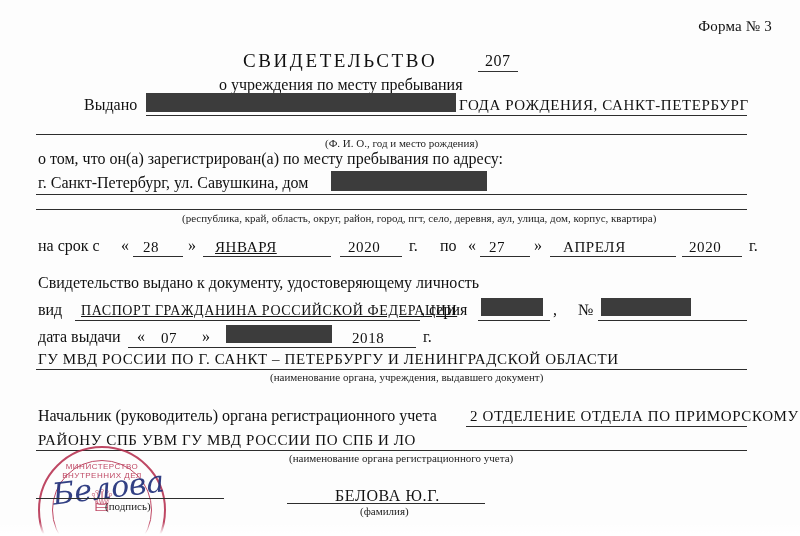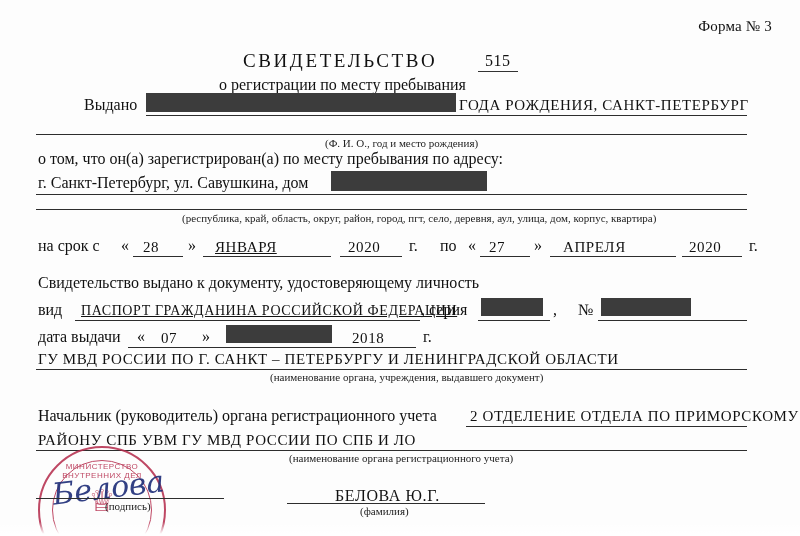--- a/index.html
+++ b/index.html
@@ -157,23 +157,23 @@
 </style>
 </head>
 <body>
 
 <div class="page">
 
   <div class="form-no">Форма № 3</div>
 
   <div class="title">СВИДЕТЕЛЬСТВО</div>
   <div class="title-number">
-    <span class="ul">515</span>
+    <span class="ul">207</span>
   </div>
-  <div class="subtitle">о регистрации по месту пребывания</div>
+  <div class="subtitle">о учреждения по месту пребывания</div>
 
   <div class="lbl" style="top:96px;left:84px;">Выдано</div>
   <div class="redact" style="left:146px;top:93px;width:310px;height:19px;"></div>
   <div class="lbl-caps" style="top:97px;left:459px;">ГОДА РОЖДЕНИЯ, САНКТ-ПЕТЕРБУРГ</div>
   <div class="rule" style="left:146px;top:115px;width:601px;"></div>
 
   <div class="rule" style="left:36px;top:134px;width:711px;"></div>
   <div class="lbl-sm" style="top:137px;left:325px;">(Ф. И. О., год и место рождения)</div>
 
   <div class="lbl" style="top:150px;left:38px;">о том, что он(а) зарегистрирован(а) по месту пребывания по адресу:</div>

